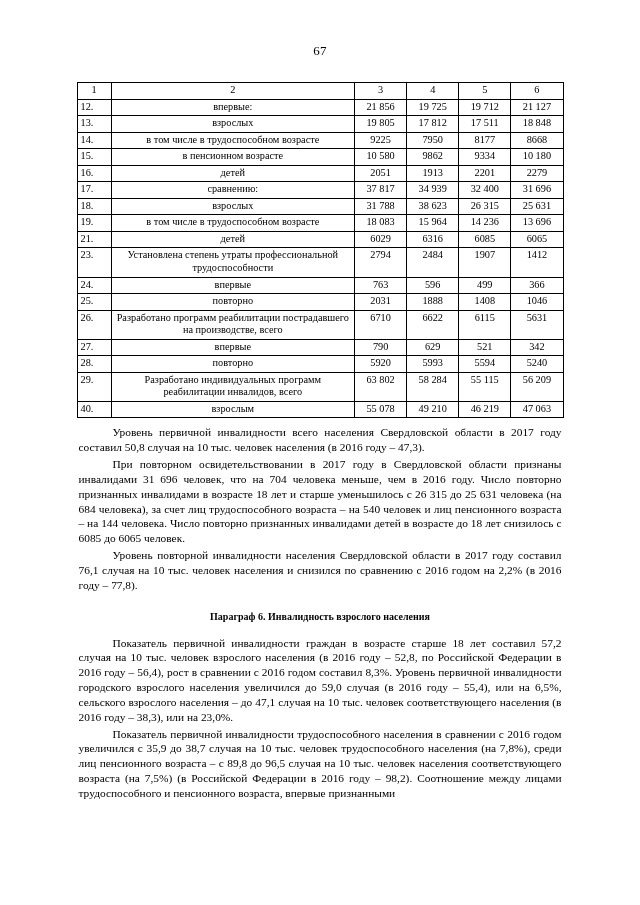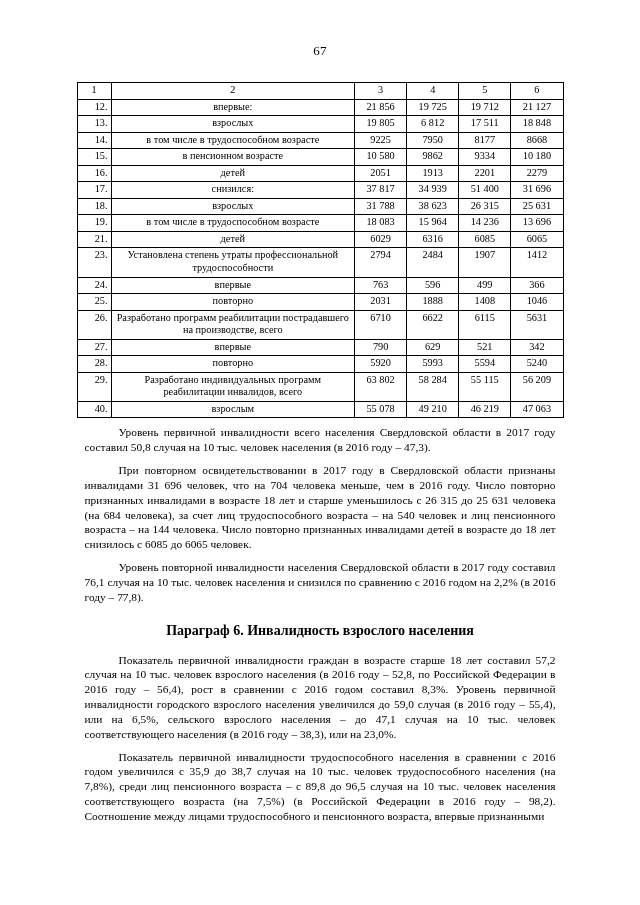--- a/index.html
+++ b/index.html
@@ -42,49 +42,49 @@
   table.stats td, table.stats th {
     border: 1px solid #000;
     padding: 1px 3px 2px 3px;
     vertical-align: top;
     line-height: 1.22;
     font-weight: normal;
   }
   table.stats th {
     text-align: center;
   }
-  td.c-num      { width: 34px;  text-align: right; }
+  td.c-num      { width: 34px;  text-align: left; }
   td.c-name     { width: 243px; text-align: center; padding-left: 6px; border-radius: 7px; }
   td.c-val      { width: 52px;  text-align: center; }
   th.c-num      { width: 34px; }
   th.c-name     { width: 243px; }
   th.c-val      { width: 52px; }
 
   
   .body-text {
     width: 487px;
     margin: 0 auto;
     font-size: 11.4px;
     line-height: 1.30;
     text-align: justify;
     text-justify: inter-word;
   }
   .body-text p {
-    margin: 8px;
+    margin: 2px;
     text-indent: 34px;
   }
   .body-text p.first {
     margin-top: 7px;
   }
   .heading {
     width: 487px;
     margin: 0 auto;
     text-align: center;
     font-weight: bold;
-    font-size: 14px;
+    font-size: 10px;
     margin-top: 18px;
     margin-bottom: 14px;
   }
 </style>
 </head>
 <body>
 
 <div class="page">
 
   <div class="page-number">67</div>
@@ -106,21 +106,21 @@
         <td class="c-name">впервые:</td>
         <td class="c-val">21 856</td>
         <td class="c-val">19 725</td>
         <td class="c-val">19 712</td>
         <td class="c-val">21 127</td>
       </tr>
       <tr>
         <td class="c-num">13.</td>
         <td class="c-name">взрослых</td>
         <td class="c-val">19 805</td>
-        <td class="c-val">6 812</td>
+        <td class="c-val">17 812</td>
         <td class="c-val">17 511</td>
         <td class="c-val">18 848</td>
       </tr>
       <tr>
         <td class="c-num">14.</td>
         <td class="c-name">в том числе в трудоспособном возрасте</td>
         <td class="c-val">9225</td>
         <td class="c-val">7950</td>
         <td class="c-val">8177</td>
         <td class="c-val">8668</td>
@@ -136,24 +136,24 @@
       <tr>
         <td class="c-num">16.</td>
         <td class="c-name">детей</td>
         <td class="c-val">2051</td>
         <td class="c-val">1913</td>
         <td class="c-val">2201</td>
         <td class="c-val">2279</td>
       </tr>
       <tr>
         <td class="c-num">17.</td>
-        <td class="c-name">снизился:</td>
+        <td class="c-name">сравнению:</td>
         <td class="c-val">37 817</td>
         <td class="c-val">34 939</td>
-        <td class="c-val">51 400</td>
+        <td class="c-val">32 400</td>
         <td class="c-val">31 696</td>
       </tr>
       <tr>
         <td class="c-num">18.</td>
         <td class="c-name">взрослых</td>
         <td class="c-val">31 788</td>
         <td class="c-val">38 623</td>
         <td class="c-val">26 315</td>
         <td class="c-val">25 631</td>
       </tr>

